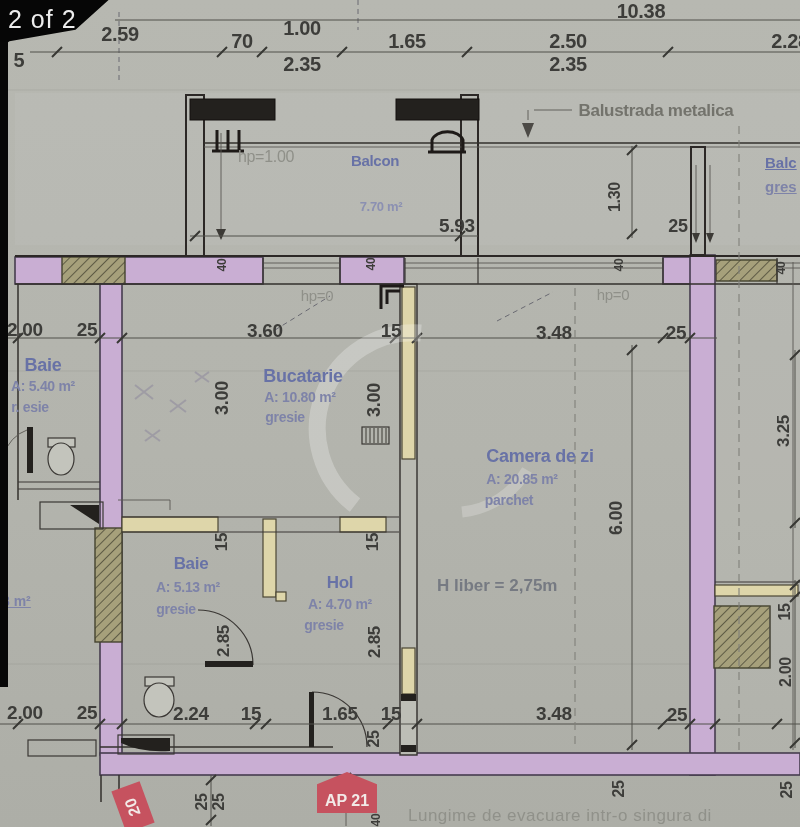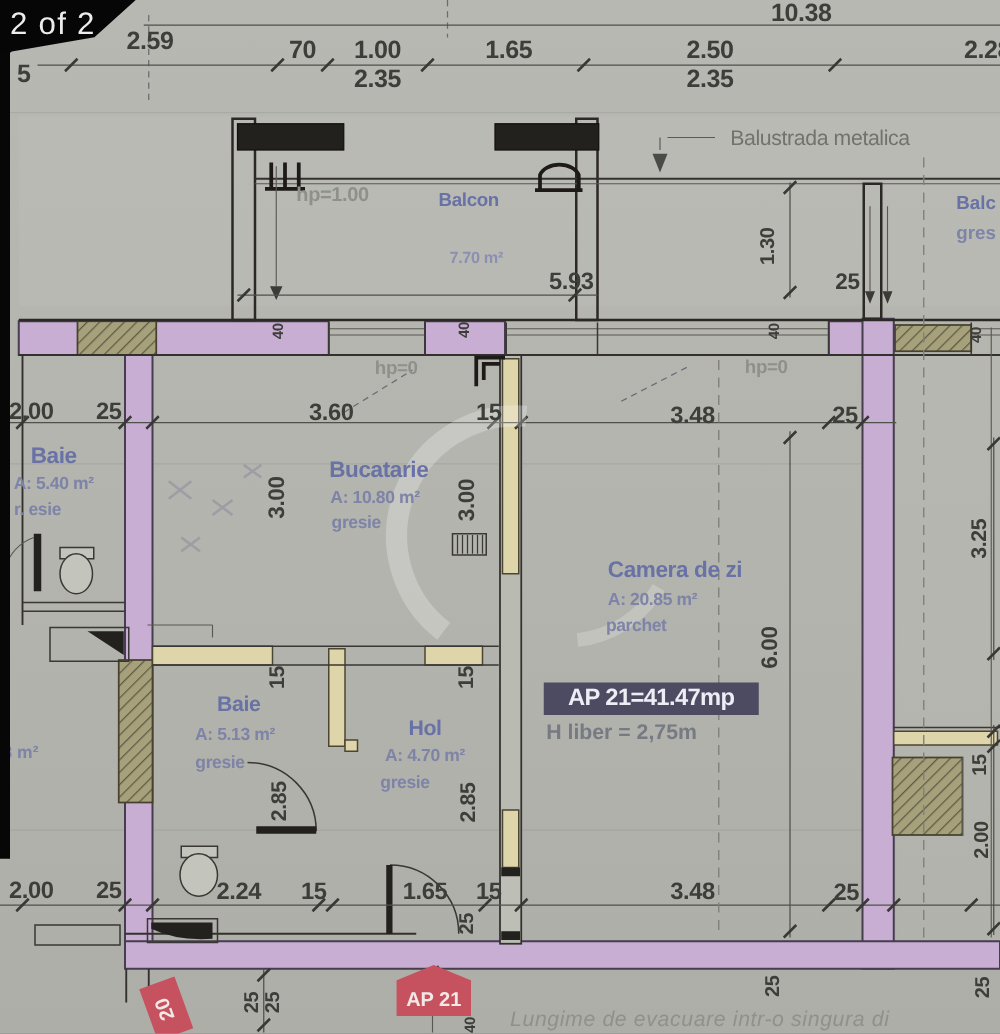--- a/index.html
+++ b/index.html
@@ -22,49 +22,49 @@
   .dashd{stroke:#6a6a72;stroke-width:1;stroke-dasharray:5 4;fill:none;}
   .faint{stroke:rgba(40,40,40,0.09);stroke-width:1;}
   .sym{stroke:#1e1a18;stroke-width:3;fill:none;}
   .fixfill{fill:#c3c4bc;}
   .darkfill{fill:#23211e;}
   .scrib{stroke:rgba(105,95,140,0.28);stroke-width:2;fill:none;}
   .wm{fill:none;}
   
   .lbl{position:absolute;transform:translate(-50%,-50%);white-space:nowrap;
        font-weight:700;color:#3d3d3a;letter-spacing:-0.3px;}
-  .lblL{position:absolute;white-space:nowrap;font-weight:700;color:#3d3d3a;}
+  .lblL{position:absolute;white-space:nowrap;font-weight:700;color:#3d3d3a;text-decoration:underline;}
   .rot{transform:translate(-50%,-50%) rotate(-90deg);}.s20{font-size:20px}.s19{font-size:19px}.s18{font-size:18px}
   .s17{font-size:17px}.s16{font-size:16px}.s15{font-size:15px}.s14{font-size:14px}
   .s13{font-size:13px}.s12{font-size:12px}
   .blue{color:#6872a6;}
   .bsub{color:#7e83a8;}
   .bsub2{color:#8b90b2;text-align:right;}
-  .gray{color:#8f9089;font-weight:700;}
-  .anno{color:#73736c;font-weight:400;}
+  .gray{color:#8f9089;font-weight:400;}
+  .anno{color:#73736c;font-weight:700;}
   .notetxt{color:#90918a;font-weight:400;letter-spacing:0.5px;}
   .wmtext{color:rgba(255,255,255,0.5);font-family:"Liberation Serif",serif;
           letter-spacing:10px;font-weight:400;font-size:48px;}
   .apbox{position:absolute;left:435px;top:546px;width:172px;height:26px;
          background:#4c4b61;color:#eceef6;font-weight:700;font-size:19px;
          display:flex;align-items:center;justify-content:center;letter-spacing:-0.5px;}
   .hliber{position:absolute;color:#767a82;font-weight:700;font-size:17px;}
   .tagred{position:absolute;background:#c6525f;color:#f2e9e7;font-weight:700;}
   #tag-ap21{left:317px;top:772px;width:60px;height:41px;font-size:16px;
             clip-path:polygon(50% 0,100% 30%,100% 100%,0 100%,0 30%);
             display:flex;align-items:flex-end;justify-content:center;padding-bottom:3px;box-sizing:border-box;}
   #tag-20{left:118px;top:785px;width:30px;height:44px;transform:rotate(-20deg);
           display:flex;align-items:center;justify-content:center;font-size:16px;}
   #tag-20 span{display:block;transform:rotate(-90deg);}
   #corner-black{position:absolute;left:0;top:0;width:118px;height:48px;background:#060606;
                 clip-path:polygon(0 0,92% 0,64% 62%,8% 86%,0 100%);}
   #left-strip{position:absolute;left:0;top:42px;width:8px;height:645px;background:#070707;}
   #page-ind{position:absolute;left:8px;top:5px;color:#ededed;font-size:25px;
             font-weight:400;letter-spacing:1px;}
-  #note{position:absolute;left:408px;top:806px;width:392px;overflow:hidden;font-size:17px;font-style:italic;}
+  #note{position:absolute;left:408px;top:806px;width:392px;overflow:hidden;font-size:17px;}
 </style>
 </head>
 <body>
 
 <div id="stage">
 
   <div class="tint" style="left:15px;top:93px;width:785px;height:152px;background:rgba(255,255,255,0.05);"></div>
   <div class="tint" style="left:717px;top:284px;width:83px;height:468px;background:rgba(255,255,255,0.04);"></div>
 
   <svg width="800" height="827" viewBox="0 0 800 827">
@@ -224,21 +224,21 @@
     </g>
 
     <g>
       <path class="wm" d="M421,333 A96,96 0 0 0 355,505" stroke="rgba(255,255,255,0.26)" stroke-width="17"></path>
       <path class="wm" d="M462,512 A85,85 0 0 0 527,470" stroke="rgba(255,255,255,0.22)" stroke-width="11"></path>
     </g>
   </svg>
 
   <span class="lbl s20" style="left:120px;top:34px">2.59</span>
   <span class="lbl s20" style="left:242px;top:41px">70</span>
-  <span class="lbl s20" style="left:302px;top:41px">1.00</span>
+  <span class="lbl s20" style="left:302px;top:28px">1.00</span>
   <span class="lbl s20" style="left:407px;top:41px">1.65</span>
   <span class="lbl s20" style="left:568px;top:41px">2.50</span>
   <span class="lbl s20" style="left:790px;top:41px">2.28</span>
   <span class="lbl s20" style="left:302px;top:64px">2.35</span>
   <span class="lbl s20" style="left:568px;top:64px">2.35</span>
   <span class="lbl s20" style="left:641px;top:11px">10.38</span>
   <span class="lbl s20" style="left:19px;top:60px">5</span>
 
   <span class="lbl s16 gray" style="left:266px;top:157px">hp=1.00</span>
   <span class="lbl s15 blue" style="left:375px;top:160px">Balcon</span>
@@ -292,21 +292,20 @@
   <span class="lbl s14 bsub" style="left:188px;top:587px">A: 5.13 m²</span>
   <span class="lbl s14 bsub" style="left:176px;top:609px">gresie</span>
 
   <span class="lbl s17 blue" style="left:340px;top:583px">Hol</span>
   <span class="lbl s14 bsub" style="left:340px;top:604px">A: 4.70 m²</span>
   <span class="lbl s14 bsub" style="left:324px;top:625px">gresie</span>
 
   <span class="lblL s14 bsub" style="left:2px;top:575px">l</span>
   <span class="lblL s14 bsub" style="left:2px;top:593px">8 m²</span>
 
-  <div class="apbox">AP 21=41.47mp</div>
   <span class="hliber" style="left:437px;top:576px">H liber = 2,75m</span>
 
   <span class="lbl s19" style="left:25px;top:713px">2.00</span>
   <span class="lbl s19" style="left:87px;top:713px">25</span>
   <span class="lbl s19" style="left:191px;top:714px">2.24</span>
   <span class="lbl s19" style="left:251px;top:714px">15</span>
   <span class="lbl s19" style="left:340px;top:714px">1.65</span>
   <span class="lbl s19" style="left:391px;top:714px">15</span>
   <span class="lbl s19" style="left:554px;top:714px">3.48</span>
   <span class="lbl s19" style="left:677px;top:715px">25</span>

